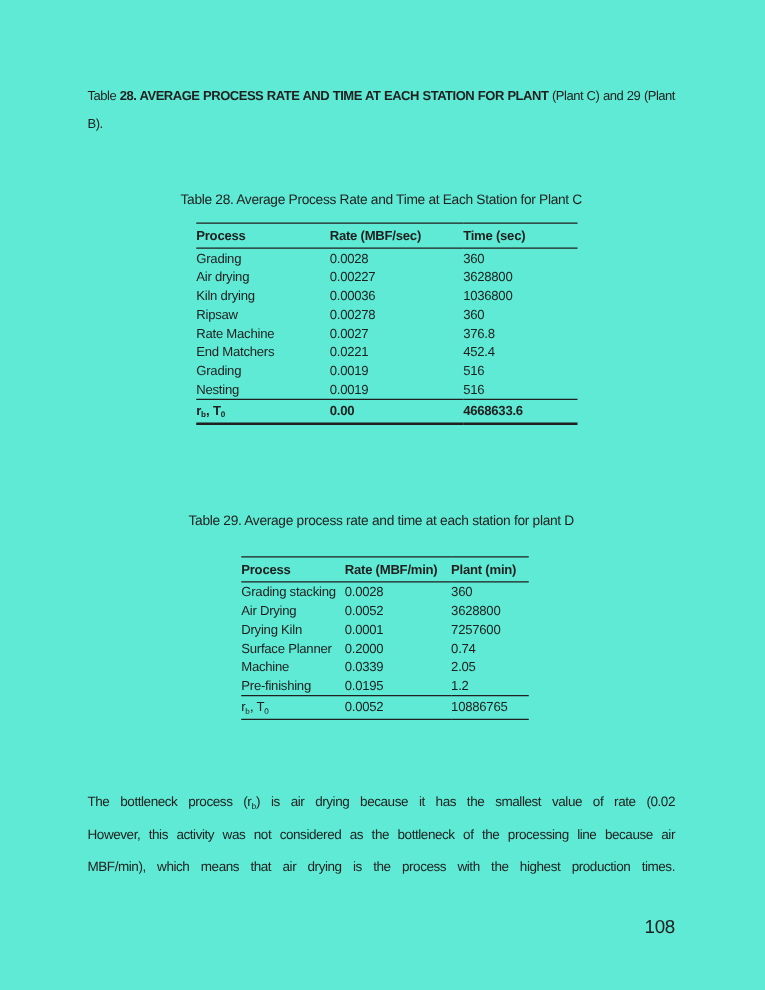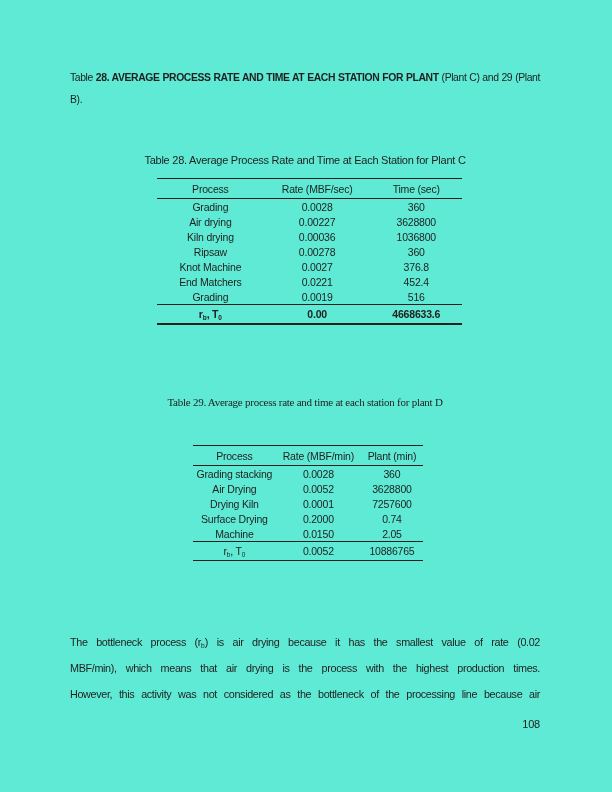--- a/index.html
+++ b/index.html
@@ -27,43 +27,43 @@
 
   
   .caption {
     position: absolute;
     left: 70px; width: 470px;
     text-align: center;
     font-size: 11px;
     letter-spacing: -0.25px;
   }
   .caption28 { top: 154px; }
-  .caption29 { top: 396px; font-family: Liberation Serif, serif; }
+  .caption29 { top: 411px; }
 
   
   table.proc {
     position: absolute;
     border-collapse: collapse;
     table-layout: fixed;
     font-size: 10.5px;
     letter-spacing: -0.2px;
     color: #1f1f1f;
   }
   table.t28 { top: 178px; left: 157px; width: 305px; border-top: 1px solid #1f1f1f; border-bottom: 2px solid #1f1f1f; }
   table.t29 { top: 445px; left: 193px; width: 230px; border-top: 1px solid #1f1f1f; border-bottom: 1.5px solid #1f1f1f; }
   table.proc th {
-    font-weight: normal;
-    text-align: center;
+    font-weight: bold;
+    text-align: left;
     padding: 4px 0 3px 0;
     border-bottom: 1.5px solid #1f1f1f;
     line-height: 12px;
   }
   table.t29 th { border-bottom: 1px solid #1f1f1f; }
   table.proc td {
-    text-align: center;
+    text-align: left;
     padding: 1.5px 0;
     line-height: 12px;
   }
   table.proc tbody.totals td {
     border-top: 1px solid #1f1f1f;
     padding: 2.5px 0 3px 0;
   }
   table.t28 tbody.totals td { font-weight: bold; }
   .t28 col.c1 { width: 35%; } .t28 col.c2 { width: 35%; } .t28 col.c3 { width: 30%; }
   .t29 col.c1 { width: 36%; } .t29 col.c2 { width: 37%; } .t29 col.c3 { width: 27%; }
@@ -78,22 +78,22 @@
     line-height: 26px;
   }
   .jline {
     text-align: justify;
     text-align-last: justify;
   }
 
   
   .pagenum {
     position: absolute;
-    top: 718px; right: 72px;
-    font-size: 11px;
+    top: 733px; right: 72px;
+    font-size: 15px;
     letter-spacing: -0.2px;
   }
 </style>
 </head>
 <body>
 
 <div class="page">
 
   <div class="heading"><span>Table </span><span class="bold">28. AVERAGE PROCESS RATE AND TIME AT EACH STATION FOR PLANT</span><span> (Plant C) and 29 </span><span>(Plant B).</span></div>
 
@@ -127,31 +127,36 @@
           <td>Kiln drying</td>
           <td>0.00036</td>
           <td>1036800</td>
         </tr>
         <tr>
           <td>Ripsaw</td>
           <td>0.00278</td>
           <td>360</td>
         </tr>
         <tr>
-          <td>Knot Machine</td>
+          <td>Rate Machine</td>
           <td>0.0027</td>
           <td>376.8</td>
         </tr>
         <tr>
           <td>End Matchers</td>
           <td>0.0221</td>
           <td>452.4</td>
         </tr>
         <tr>
           <td>Grading</td>
+          <td>0.0019</td>
+          <td>516</td>
+        </tr>
+        <tr>
+          <td>Nesting</td>
           <td>0.0019</td>
           <td>516</td>
         </tr>
       </tbody>
     <tbody class="totals">
       <tr>
         <td><span>r</span><sub>b</sub><span>, T</span><sub>0</sub></td>
         <td>0.00</td>
         <td>4668633.6</td>
       </tr>
@@ -183,40 +188,45 @@
           <td>Air Drying</td>
           <td>0.0052</td>
           <td>3628800</td>
         </tr>
         <tr>
           <td>Drying Kiln</td>
           <td>0.0001</td>
           <td>7257600</td>
         </tr>
         <tr>
-          <td>Surface Drying</td>
+          <td>Surface Planner</td>
           <td>0.2000</td>
           <td>0.74</td>
         </tr>
         <tr>
           <td>Machine</td>
-          <td>0.0150</td>
+          <td>0.0339</td>
           <td>2.05</td>
+        </tr>
+        <tr>
+          <td>Pre-finishing</td>
+          <td>0.0195</td>
+          <td>1.2</td>
         </tr>
       </tbody>
     <tbody class="totals">
       <tr>
         <td><span>r</span><sub>b</sub><span>, T</span><sub>0</sub></td>
         <td>0.0052</td>
         <td>10886765</td>
       </tr>
     </tbody>
   </table>
 
   <div class="bodytext">
     <div class="jline"><span>The bottleneck process (r</span><sub>b</sub><span>) is air drying because it has the smallest value of rate (0.02</span></div>
+    <div class="jline">However, this activity was not considered as the bottleneck of the processing line because air</div>
     <div class="jline">MBF/min), which means that air drying is the process with the highest production times.</div>
-    <div class="jline">However, this activity was not considered as the bottleneck of the processing line because air</div>
   </div>
 
   <div class="pagenum">108</div>
 
 </div>
 
 </body></html>

